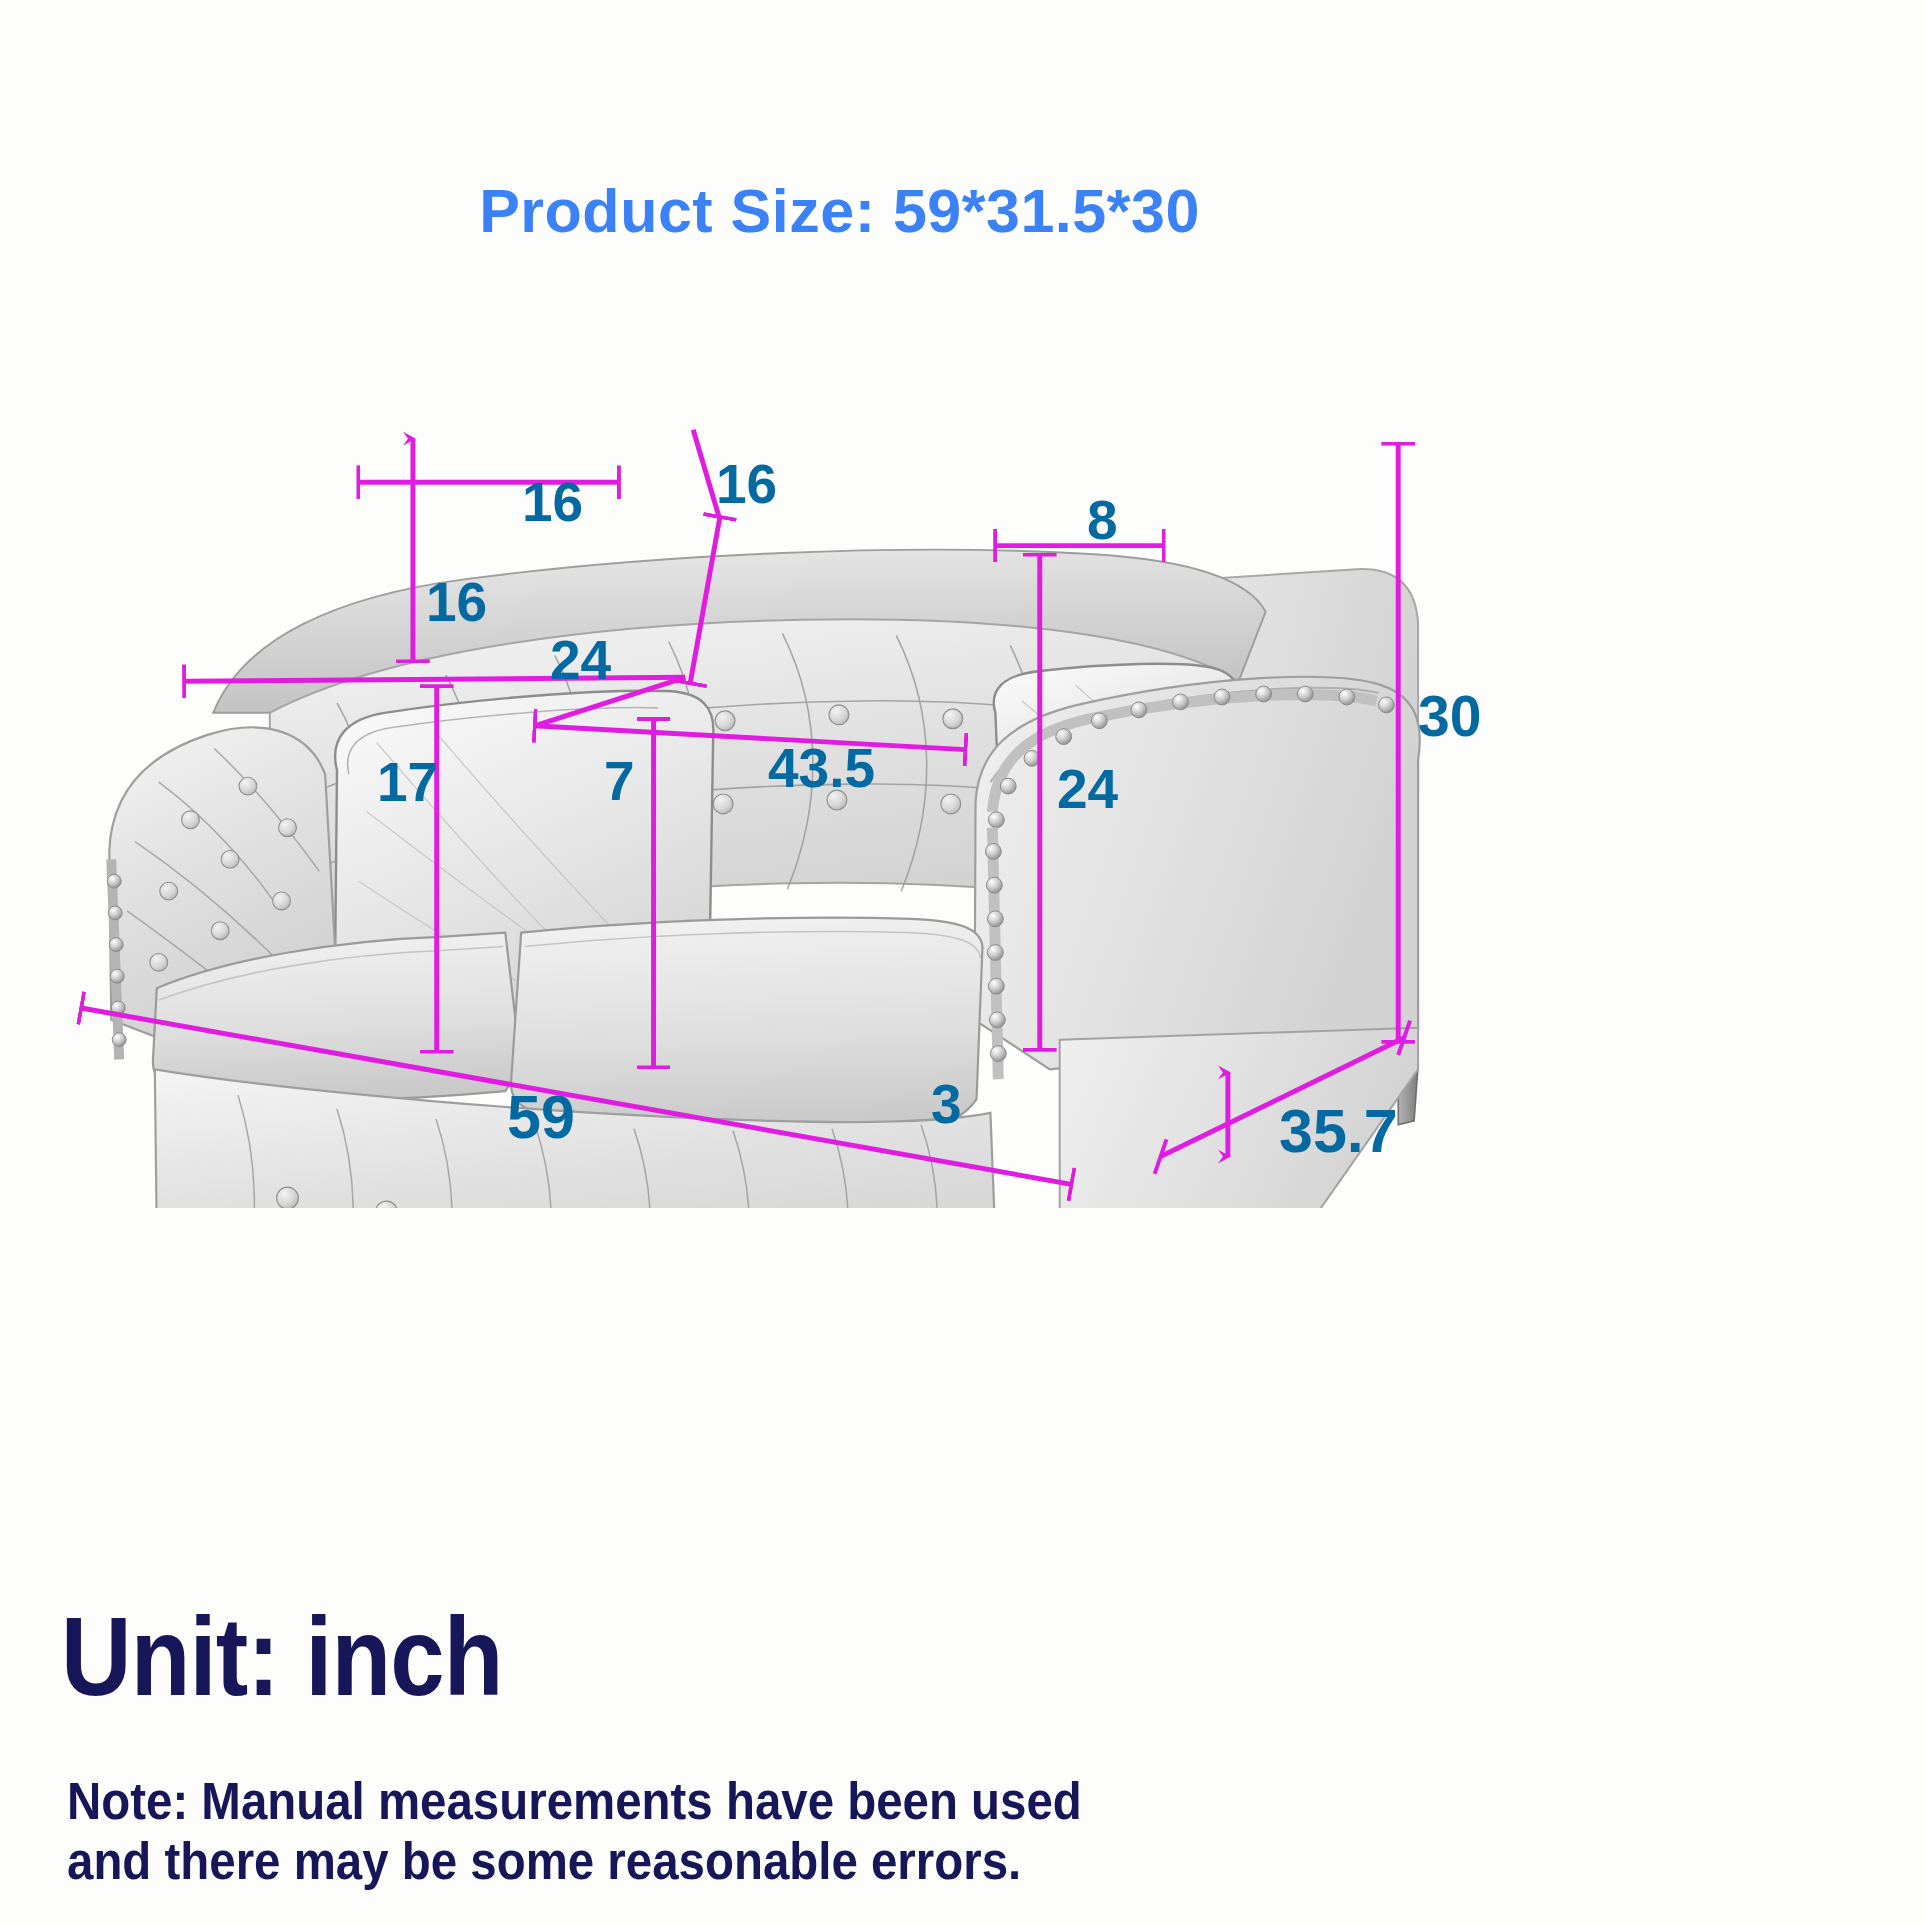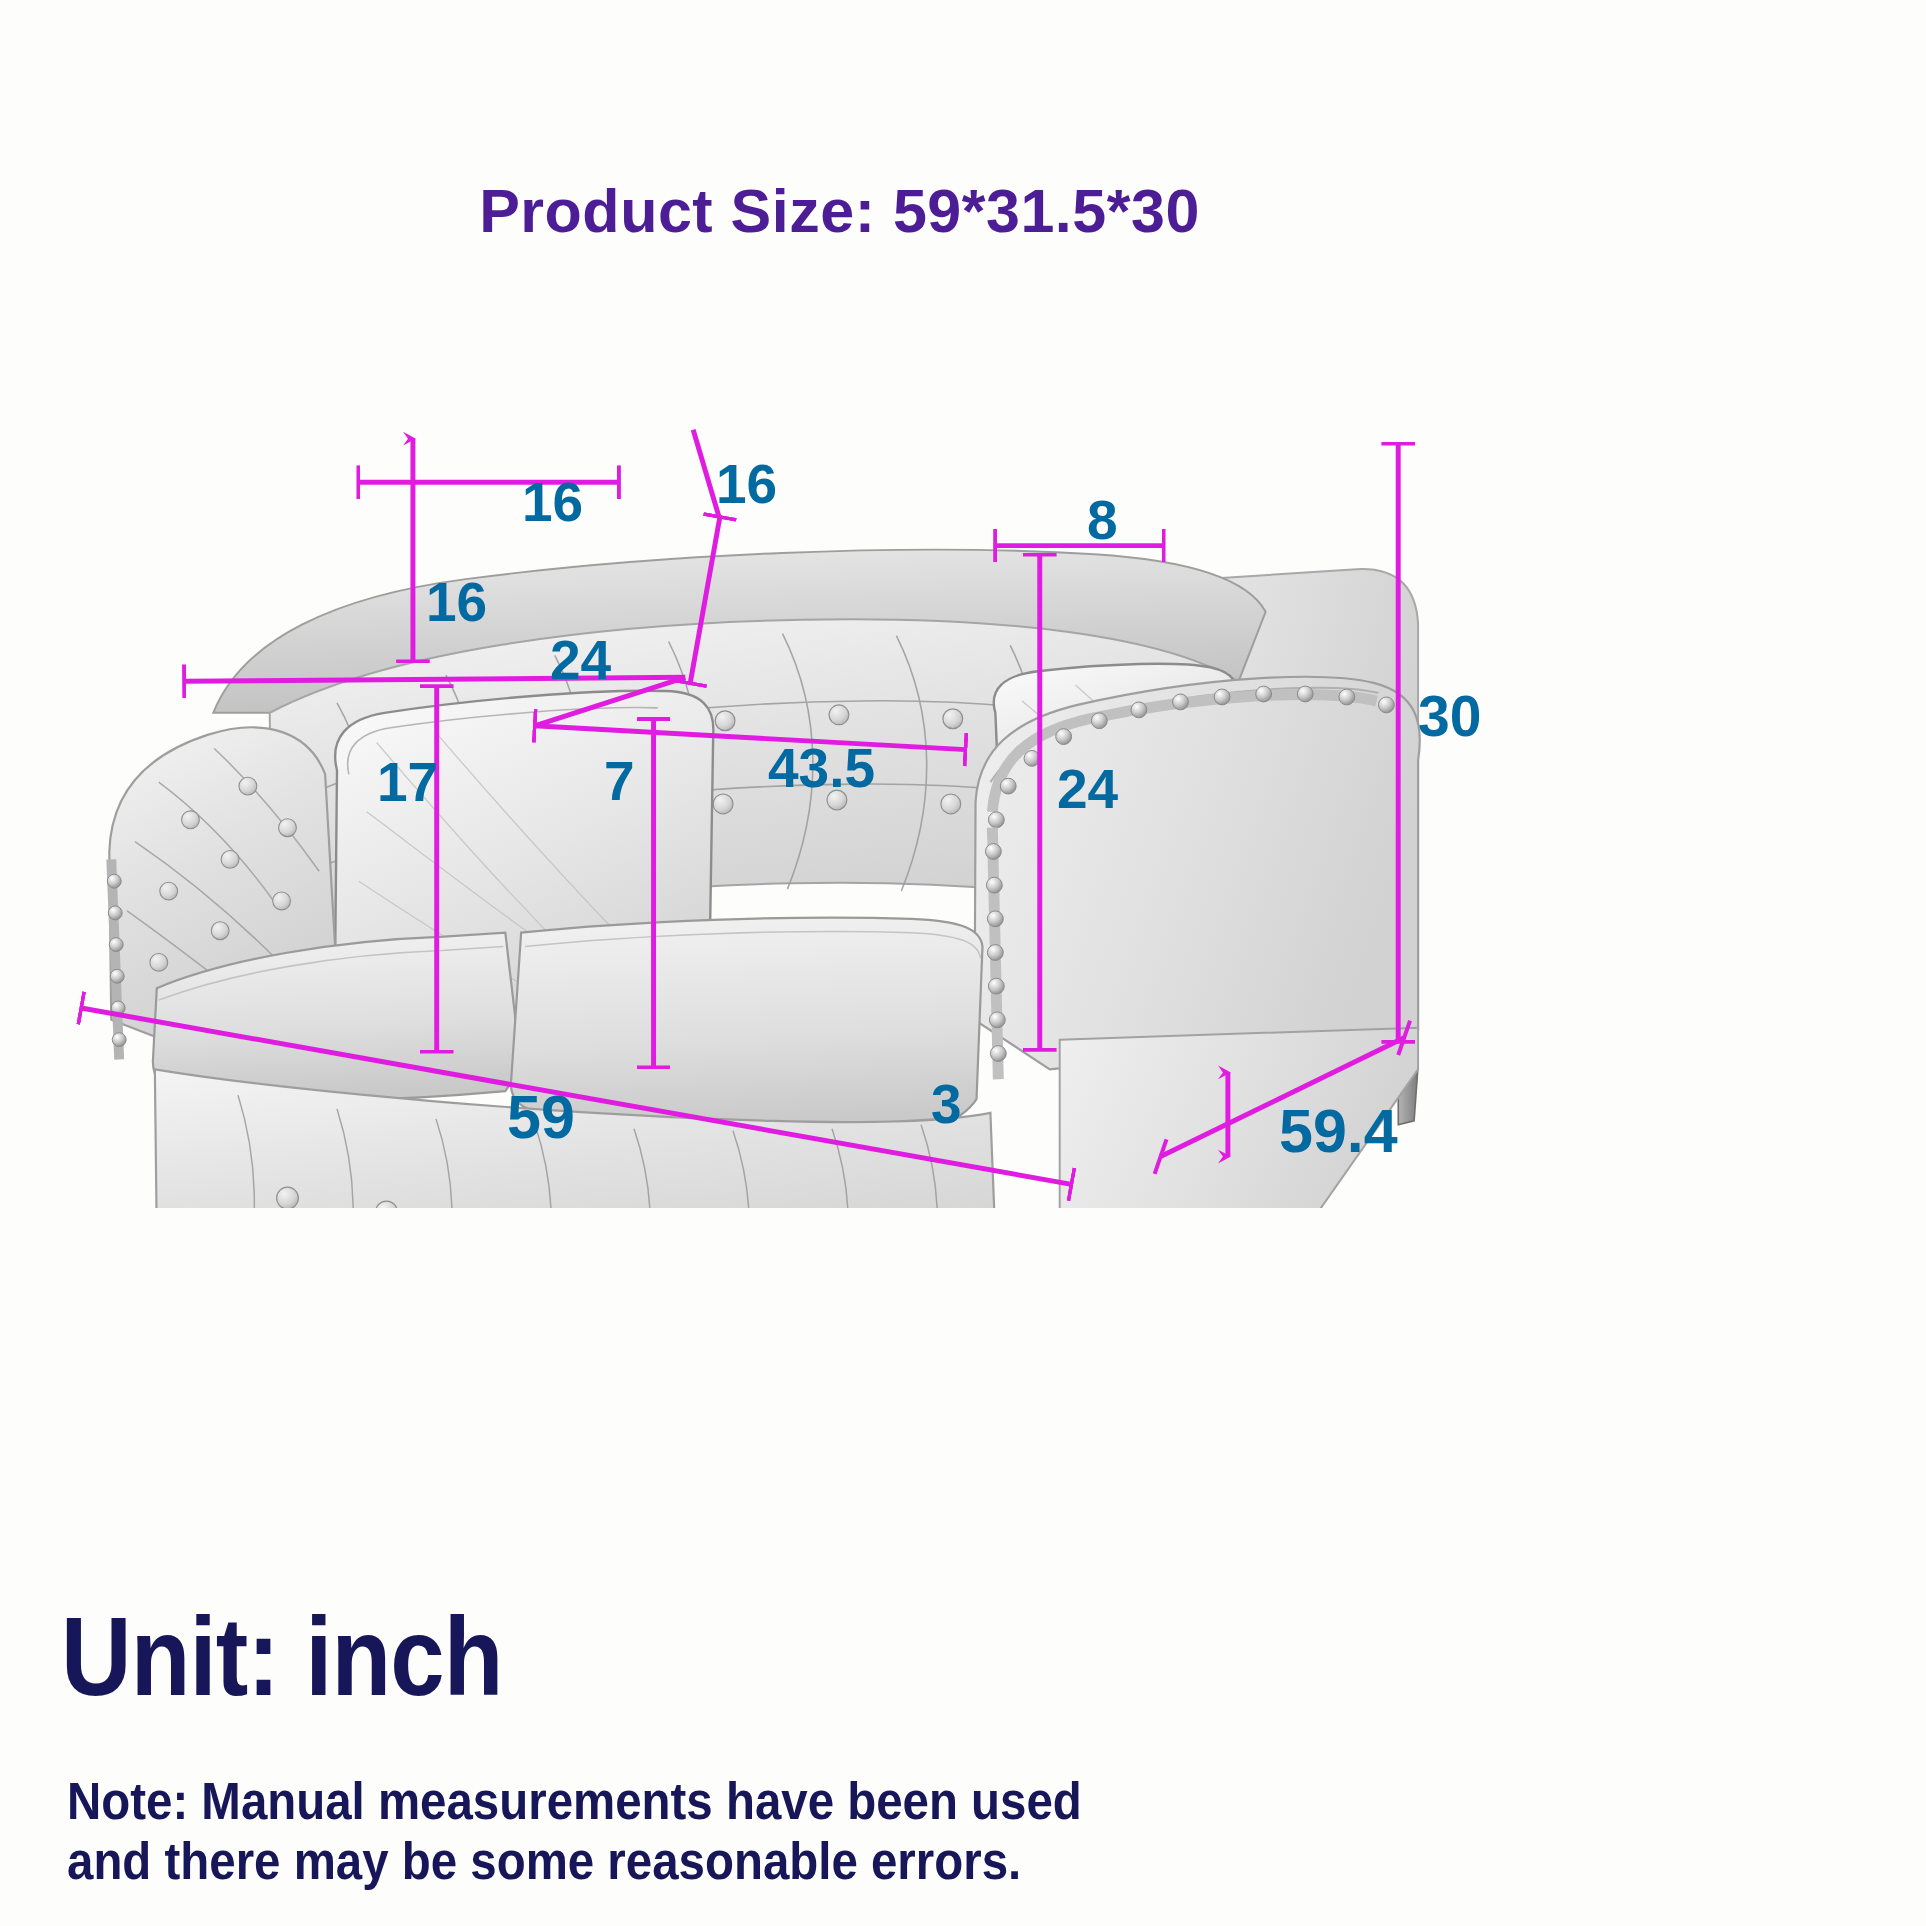--- a/index.html
+++ b/index.html
@@ -11,21 +11,21 @@
     overflow:hidden;
     position:relative;
   }
   #stage{position:absolute;left:0;top:0;width:1927px;height:1927px;}
 
   
   .title{
     position:absolute;left:0;top:176px;width:1679px;
     text-align:center;
     font-size:61px;font-weight:bold;
-    color:#4c1d95;
+    color:#3b82f6;
     letter-spacing:0.5px;
     white-space:nowrap;
   }
 
   
   #sofa-wrap{
     position:absolute;left:40px;top:386px;width:1485px;height:822px;
   }
   #sofa-svg{display:block;width:100%;height:100%;}
 
@@ -396,21 +396,21 @@
   <div class="dlabel" style="left:768px;  top:741px;  font-size:55px;">43.5</div>
 
   <div class="dlabel" style="left:1057px; top:762px;  font-size:55px;">24</div>
 
   <div class="dlabel" style="left:1418px; top:688px;  font-size:57px;">30</div>
 
   <div class="dlabel" style="left:507px;  top:1087px; font-size:61px;">59</div>
 
   <div class="dlabel" style="left:931px;  top:1077px; font-size:55px;">3</div>
 
-  <div class="dlabel" style="left:1279px; top:1101px; font-size:61px;">59.4</div>
+  <div class="dlabel" style="left:1279px; top:1101px; font-size:61px;">35.7</div>
 
   <div class="unit">Unit: inch</div>
 
   <div class="note">Note: Manual measurements have been used
 and there may be some reasonable errors.</div>
 
 </div>
 
 
 </body></html>

